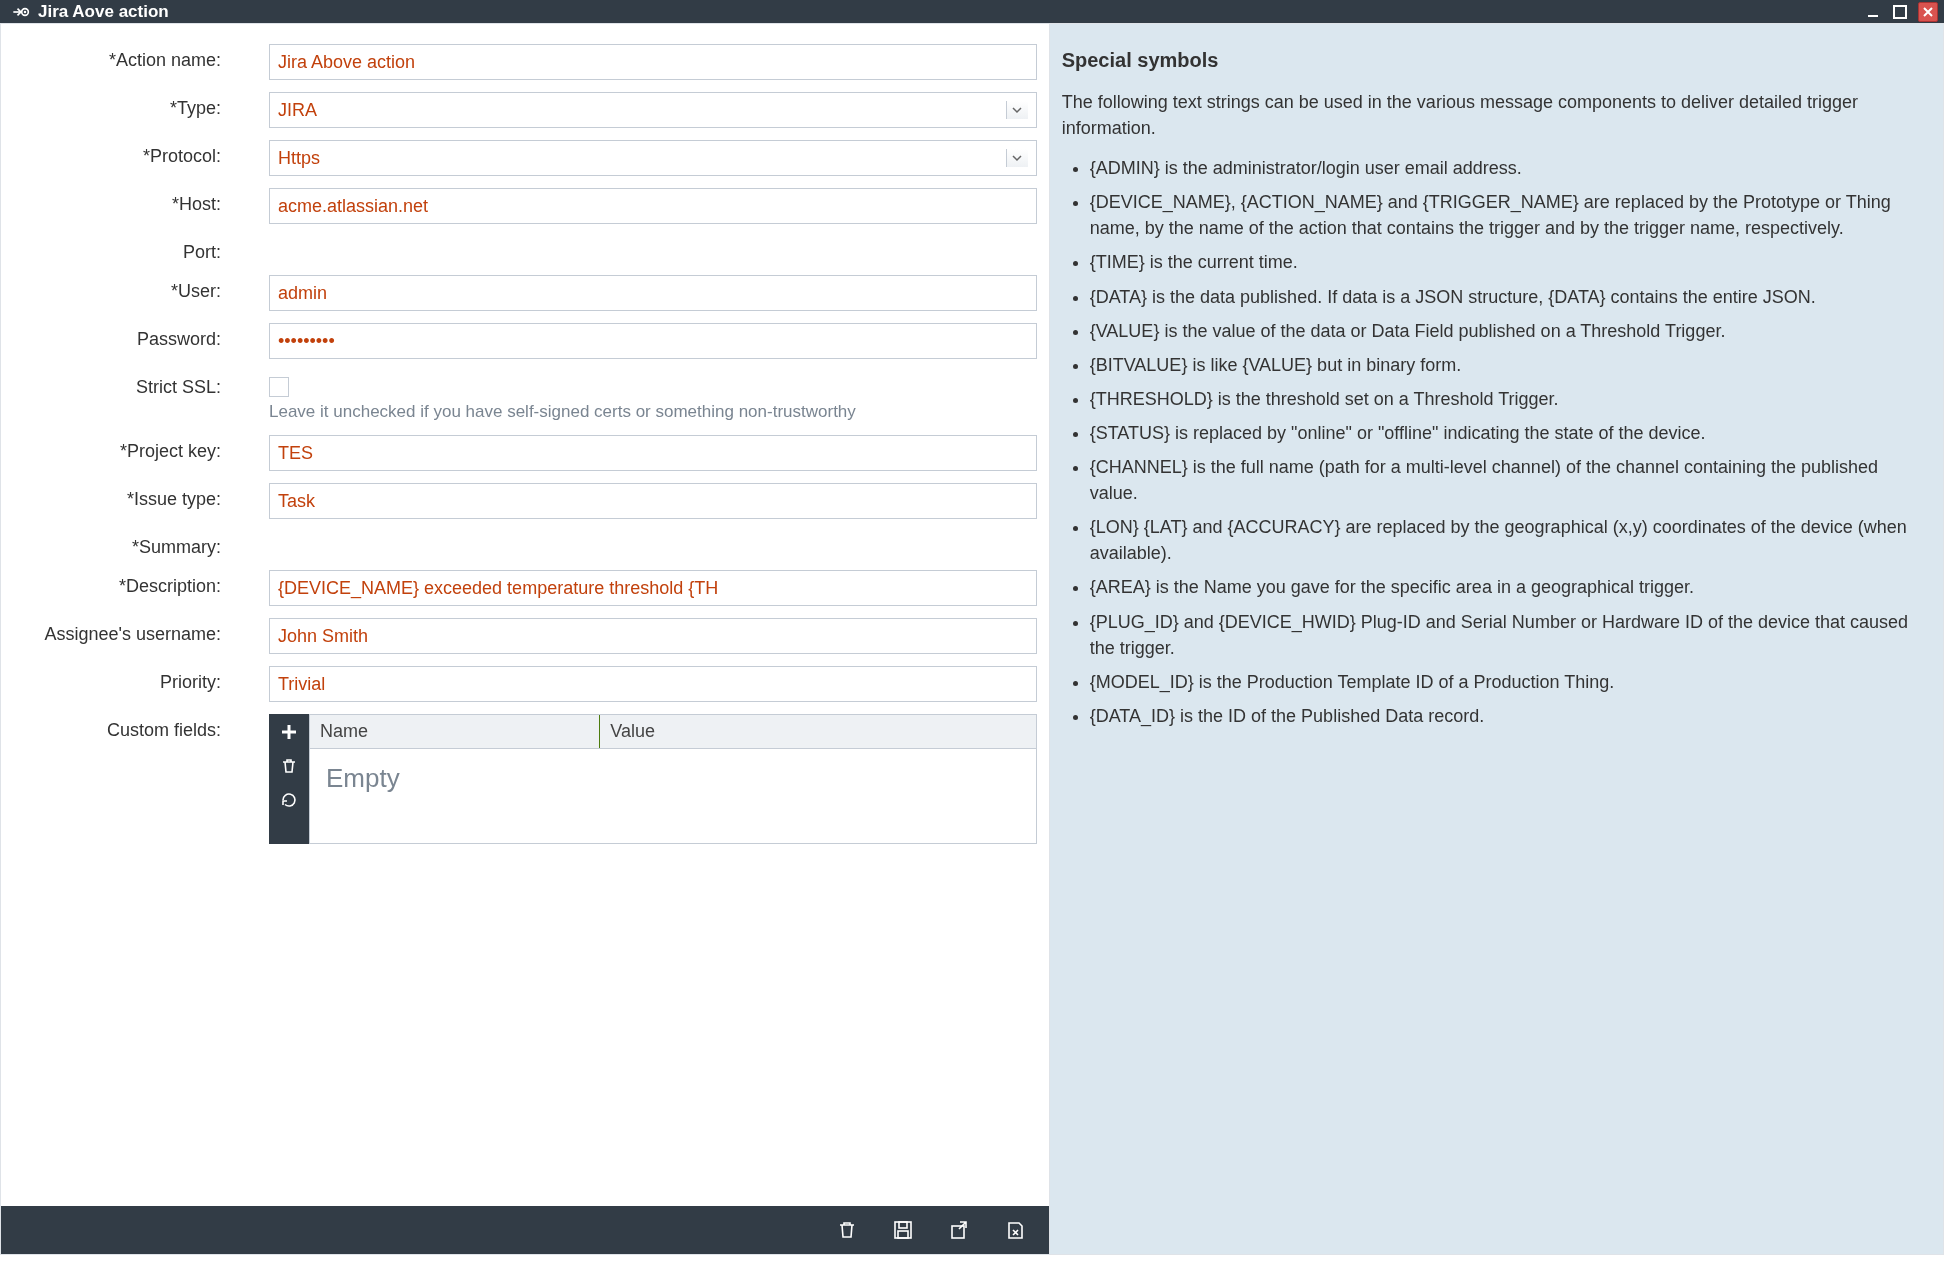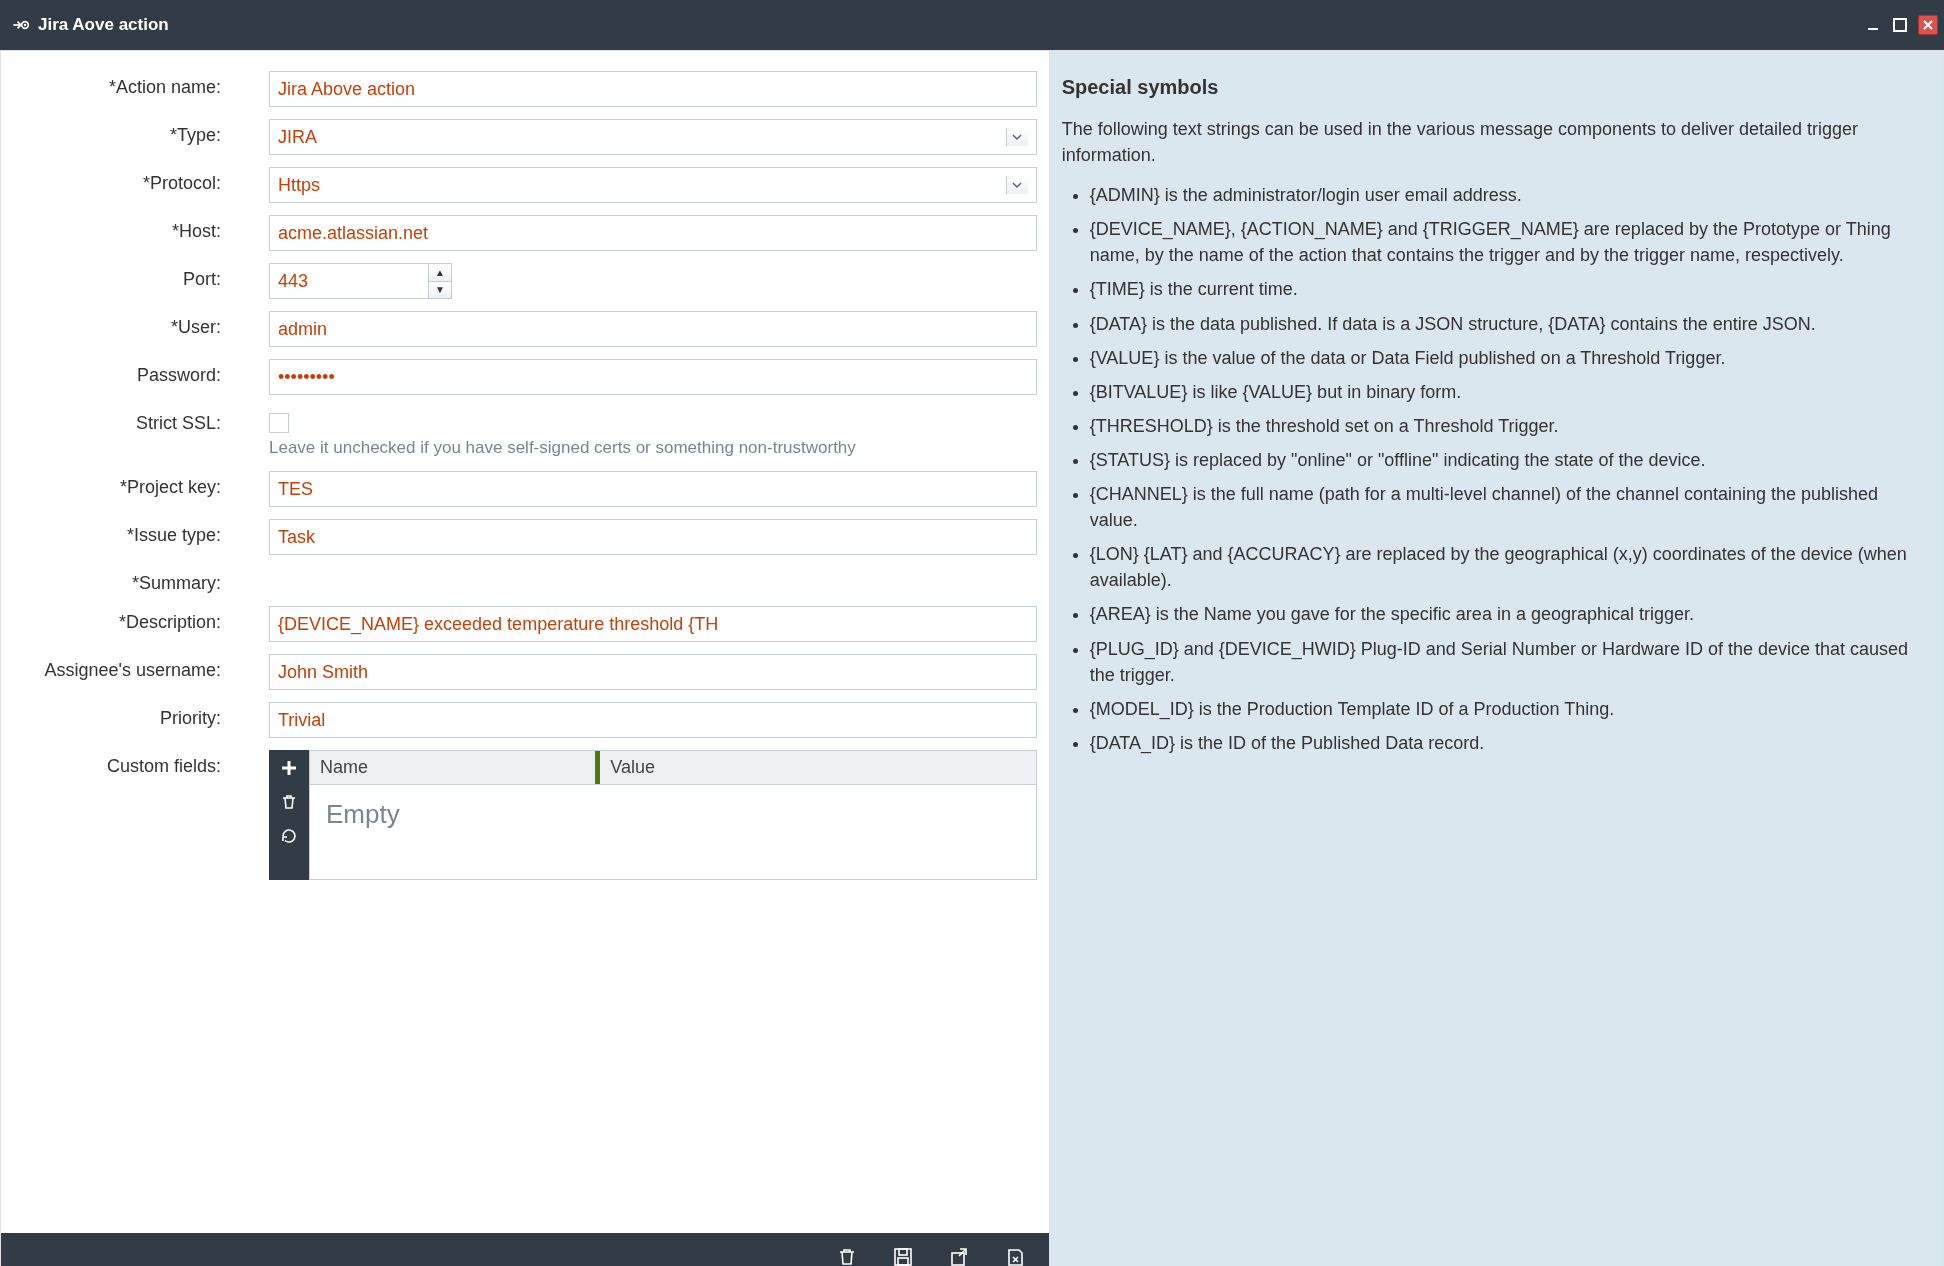--- a/index.html
+++ b/index.html
@@ -10,21 +10,21 @@
     font-size: 18px;
     color: #333;
     background: #fff;
     overflow: hidden;
   }
   .titlebar {
     background: #323c46;
     color: #fff;
     display: flex;
     align-items: center;
-    height: 50px;
+    height: 23px;
     padding: 0 6px 0 10px;
     font-size: 17px;
     font-weight: 600;
   }
   .titlebar .title-icon { margin-right: 8px; display: inline-flex; align-items: center; }
   .titlebar .title-text { flex: 1; }
   .titlebar .win-controls { display: flex; align-items: center; gap: 10px; }
   .win-btn { display:inline-flex; align-items:center; justify-content:center; cursor:pointer; color:#fff; }
   .win-btn.close { background:#d9534f; border:1px solid #a33; width:20px; height:20px; border-radius:2px; }
 
@@ -87,21 +87,21 @@
   .hint { color:#7a8591; font-size:17px; margin-top:4px; line-height:1.3; }
 
   .custom-fields { display:flex; gap:0; }
   .cf-toolbar {
     background:#323c46; width:40px; display:flex; flex-direction:column;
     align-items:center; padding:6px 0; gap:10px;
   }
   .cf-toolbar .cf-btn { color:#fff; cursor:pointer; display:flex;align-items:center;justify-content:center; width:28px; height:24px; }
   .cf-table { flex:1; border:1px solid #c5ccd5; display:flex; flex-direction:column; min-height:130px;}
   .cf-header { display:flex; background:#eef1f4; border-bottom:1px solid #c5ccd5; }
-  .cf-header div { padding:6px 10px; border-right:5px solid #4d7c0f; color:#444;}
+  .cf-header div { padding:6px 10px; border-right:1px solid #4d7c0f; color:#444;}
   .cf-header div:last-child{border-right:none;}
   .cf-col-name{flex:0 0 40%;}
   .cf-col-value{flex:1;}
   .cf-body { flex:1; display:flex; align-items:flex-start; padding:14px 16px; color:#7a8591; font-size:26px;}
 
   .bottom-toolbar {
     background:#323c46;
     height:48px;
     display:flex;
     justify-content:flex-end;
@@ -197,29 +197,20 @@
 
       <div class="row">
         <label>*Host:</label>
         <div class="field">
             <input class="input" value="acme.atlassian.net" style="">
           </div>
       </div>
 
       <div class="row">
         <label>Port:</label>
-        <div class="field">
-          <div class="spinner">
-            <input class="input" value="443" style="">
-            <div class="spin-btns">
-              <span>▲</span>
-              <span>▼</span>
-            </div>
-          </div>
-        </div>
       </div>
 
       <div class="row">
         <label>*User:</label>
         <div class="field">
             <input class="input" value="admin" style="">
           </div>
       </div>
 
       <div class="row">

